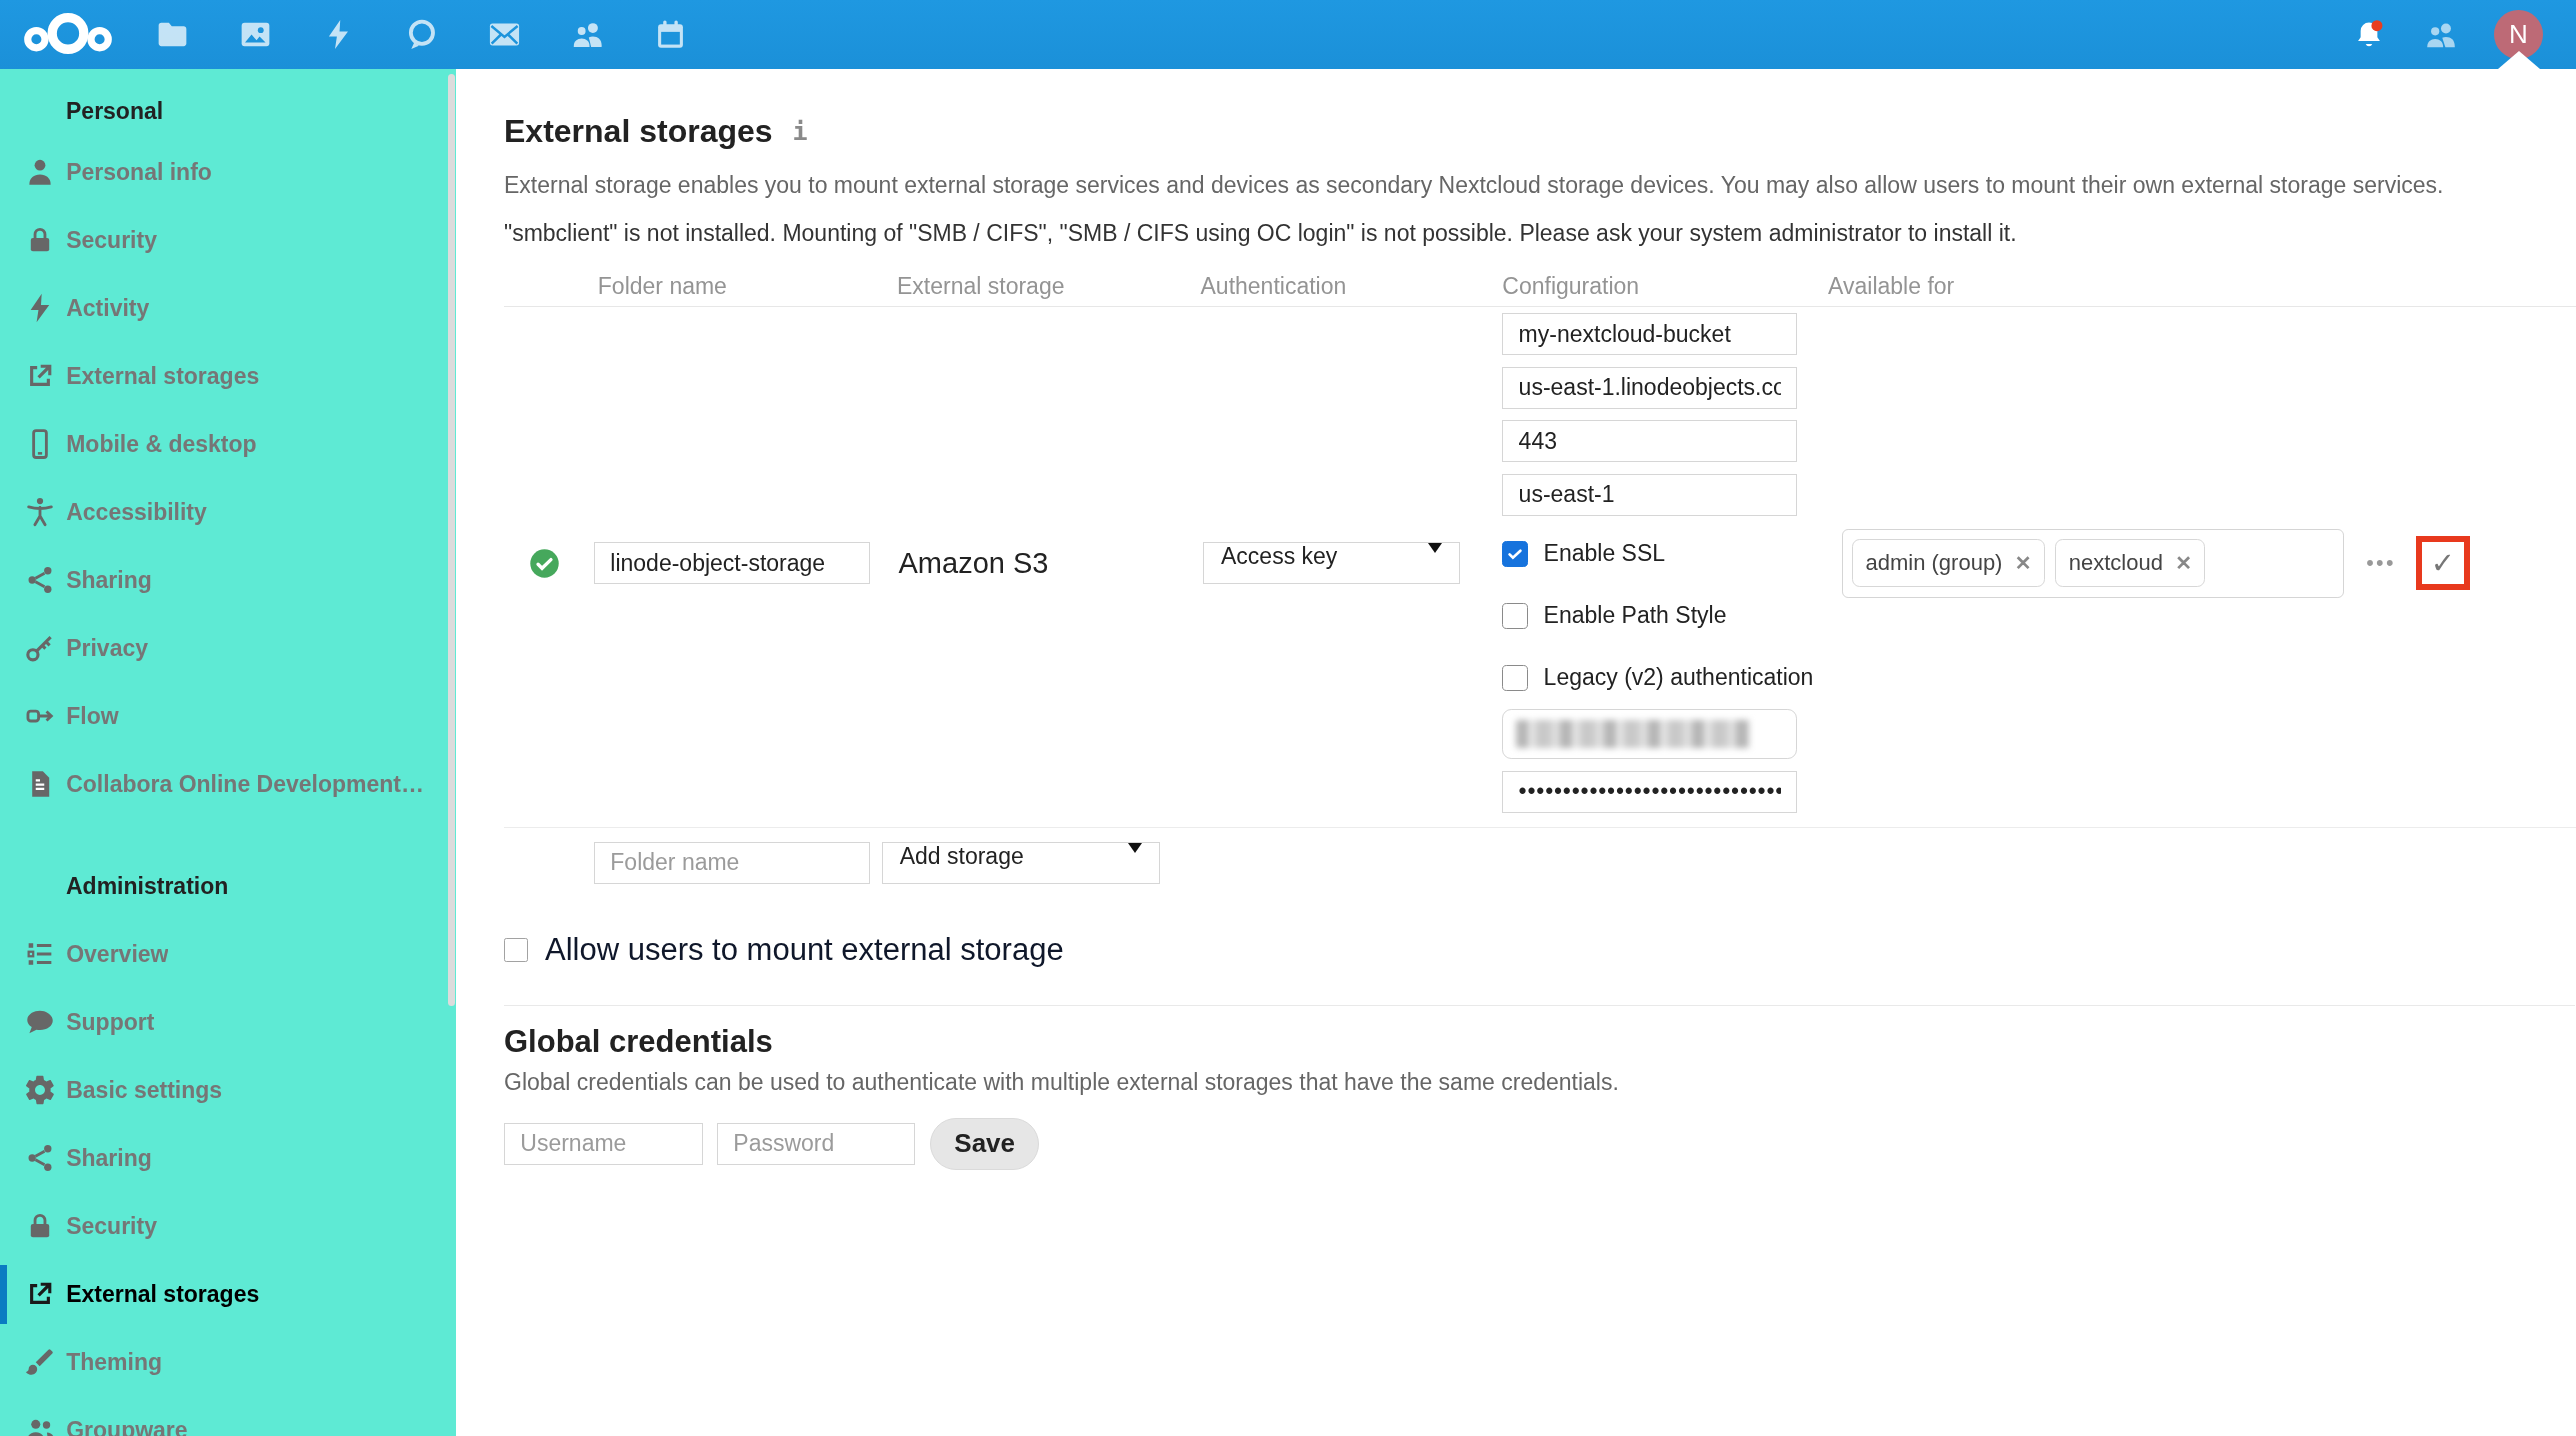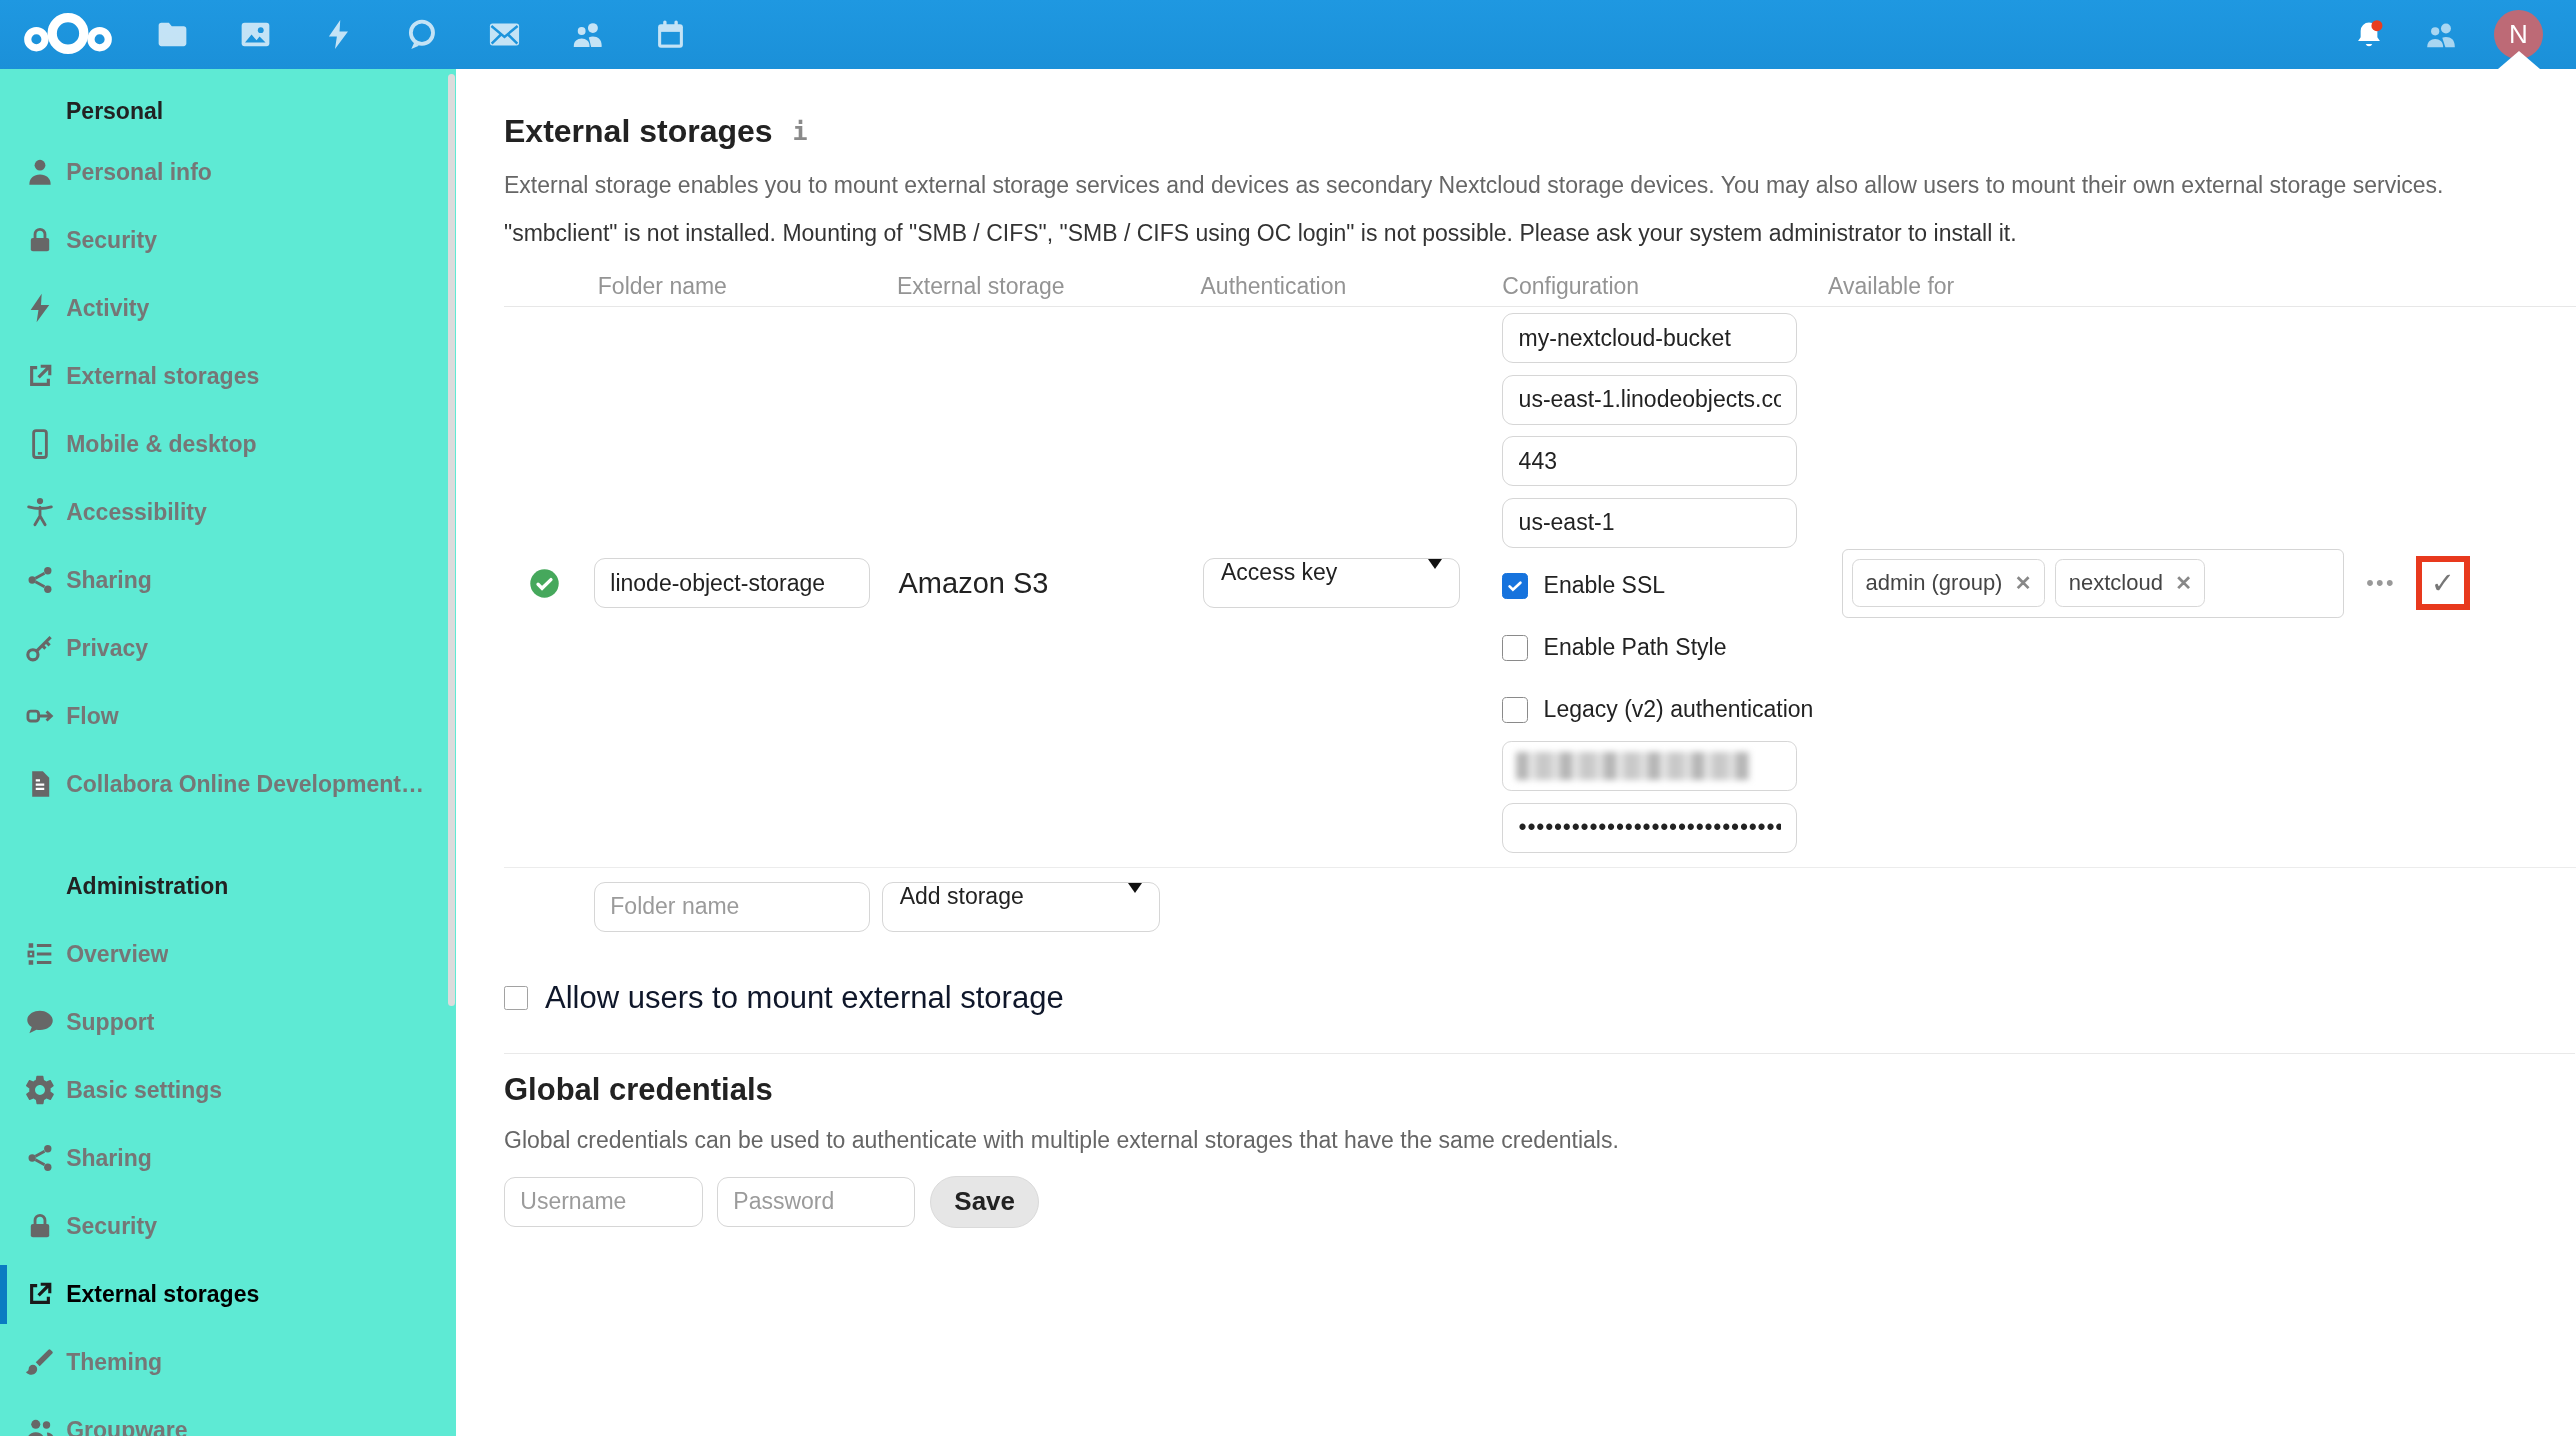--- a/index.html
+++ b/index.html
@@ -45,21 +45,21 @@
   .thead { margin-top:26px; height:34px; border-bottom:1.5px solid #e7e7e7; }
   .th { font-size:23px; color:#949494; }
   .th.c2 { padding-left:3.8px; } .th.c4 { padding-left:11.5px; } .th.c5 { padding-left:15.3px; } .th.c6 { padding-left:3.1px; }
 
   .trow { padding-top:6.1px; padding-bottom:14px; border-bottom:1.5px solid #ececec; }
   .cell { display:flex; align-items:center; }
   .cell.c-config { display:block; }
   .success-circle { width:31px; height:31px; margin-left:24.5px; display:block; }
   .success-circle svg { width:100%; height:100%; display:block; }
 
-  input.box, .selectbox { border:1.5px solid #d6d6d6; border-radius:11px; height:50px; font-size:23px;
+  input.box, .selectbox { border:1.5px solid #d6d6d6; border-radius:0; height:42px; font-size:23px;
     color:#222; padding:0 15.3px; background:#fff; outline:none; font-family:"Liberation Sans", sans-serif; }
   input.box::placeholder { color:#9b9b9b; }
   .folder-input { width:276px; }
   .storage-text { font-size:29px; color:#222; padding-left:1.5px; }
   .selectbox { display:flex; cursor:pointer; padding:0 17px; }
   .selectbox .sel-label { font-size:23px; color:#222; }
   .caret { margin-left:auto; width:0; height:0; border-left:7.7px solid transparent; border-right:7.7px solid transparent; border-top:10px solid #111; }
   .auth-select { width:257px; margin-left:14px; }
 
   .c-config { padding-left:15.3px; }
@@ -93,21 +93,21 @@
   .add-select { width:278px; margin-left:-15.3px; }
 
   .allow-row { margin-top:48px; display:flex; align-items:center; gap:17px; cursor:pointer; }
   .allow-row .cb { width:24px; height:24px; border:1.5px solid #a2a2a2; border-radius:2.3px; background:#fff; }
   .allow-row .allow-label { font-size:31px; color:#0f172a; }
 
   .big-sep { margin-top:37px; width:2071px; height:0; border:none; border-top:1.5px solid #e9e9e9; }
 
   .global { margin-top:18.4px; }
   .global h3 { font-size:31px; font-weight:bold; color:#222; }
-  .global p { margin-top:19px; font-size:23px; color:#666; }
+  .global p { margin-top:9px; font-size:23px; color:#666; }
   .cred-row { margin-top:21.5px; display:flex; align-items:center; }
   .cred-user { width:199px; }
   .cred-pass { width:198px; margin-left:14px; }
   .save-btn { margin-left:15.3px; height:52px; padding:0 23px; border-radius:26px; background:#e6e6e6;
     border:1.5px solid #dadada; font-size:26px; font-weight:bold; color:#222; cursor:pointer;
     font-family:"Liberation Sans", sans-serif; }
 </style>
 </head>
 <body>
 

